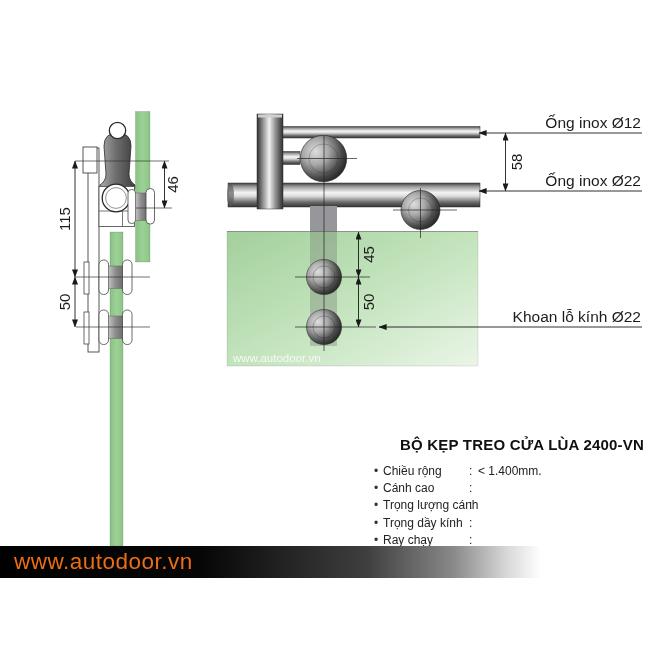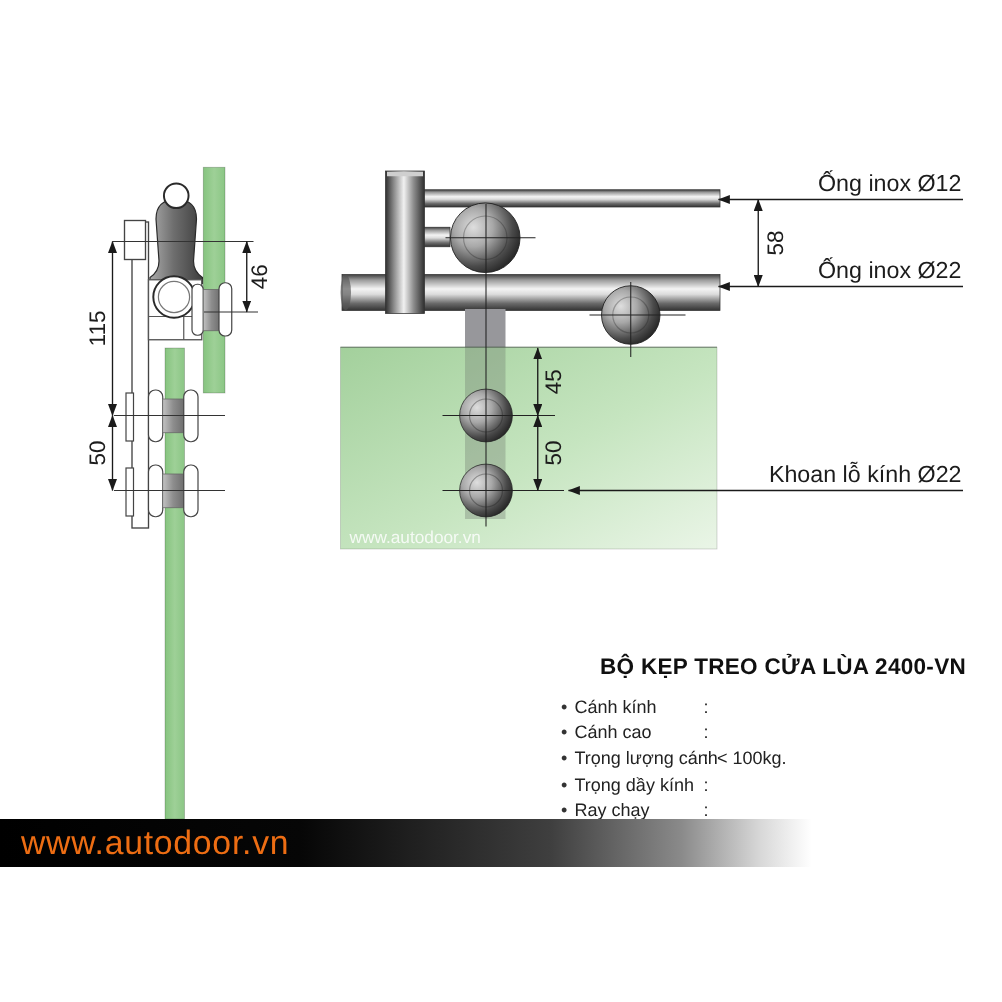--- a/index.html
+++ b/index.html
@@ -178,33 +178,33 @@
       <line x1="642" y1="327" x2="379" y2="327" stroke="#1a1a1a" stroke-width="0.9" marker-end="url(#arw)"></line>
       <text class="callout-label" x="641" y="321.5" text-anchor="end">Khoan lỗ kính Ø22</text>
     </g>
   </svg>
 
   <div class="product-title">BỘ KẸP TREO CỬA LÙA 2400-VN</div>
 
   <div class="spec-list">
     <div class="spec-row">
       <span class="spec-bullet">•</span>
-      <span class="spec-label">Cánh kính</span>
-      <span class="spec-colon">:</span>
+      <span class="spec-label">Chiều rộng</span>
+      <span class="spec-colon">:</span>
+      <span class="spec-value">&lt; 1.400mm.</span>
     </div>
     <div class="spec-row">
       <span class="spec-bullet">•</span>
       <span class="spec-label">Cánh cao</span>
       <span class="spec-colon">:</span>
     </div>
     <div class="spec-row">
       <span class="spec-bullet">•</span>
       <span class="spec-label">Trọng lượng cánh</span>
       <span class="spec-colon">:</span>
-      <span class="spec-value">&lt; 100kg.</span>
     </div>
     <div class="spec-row">
       <span class="spec-bullet">•</span>
       <span class="spec-label">Trọng dầy kính</span>
       <span class="spec-colon">:</span>
     </div>
     <div class="spec-row">
       <span class="spec-bullet">•</span>
       <span class="spec-label">Ray chạy</span>
       <span class="spec-colon">:</span>

